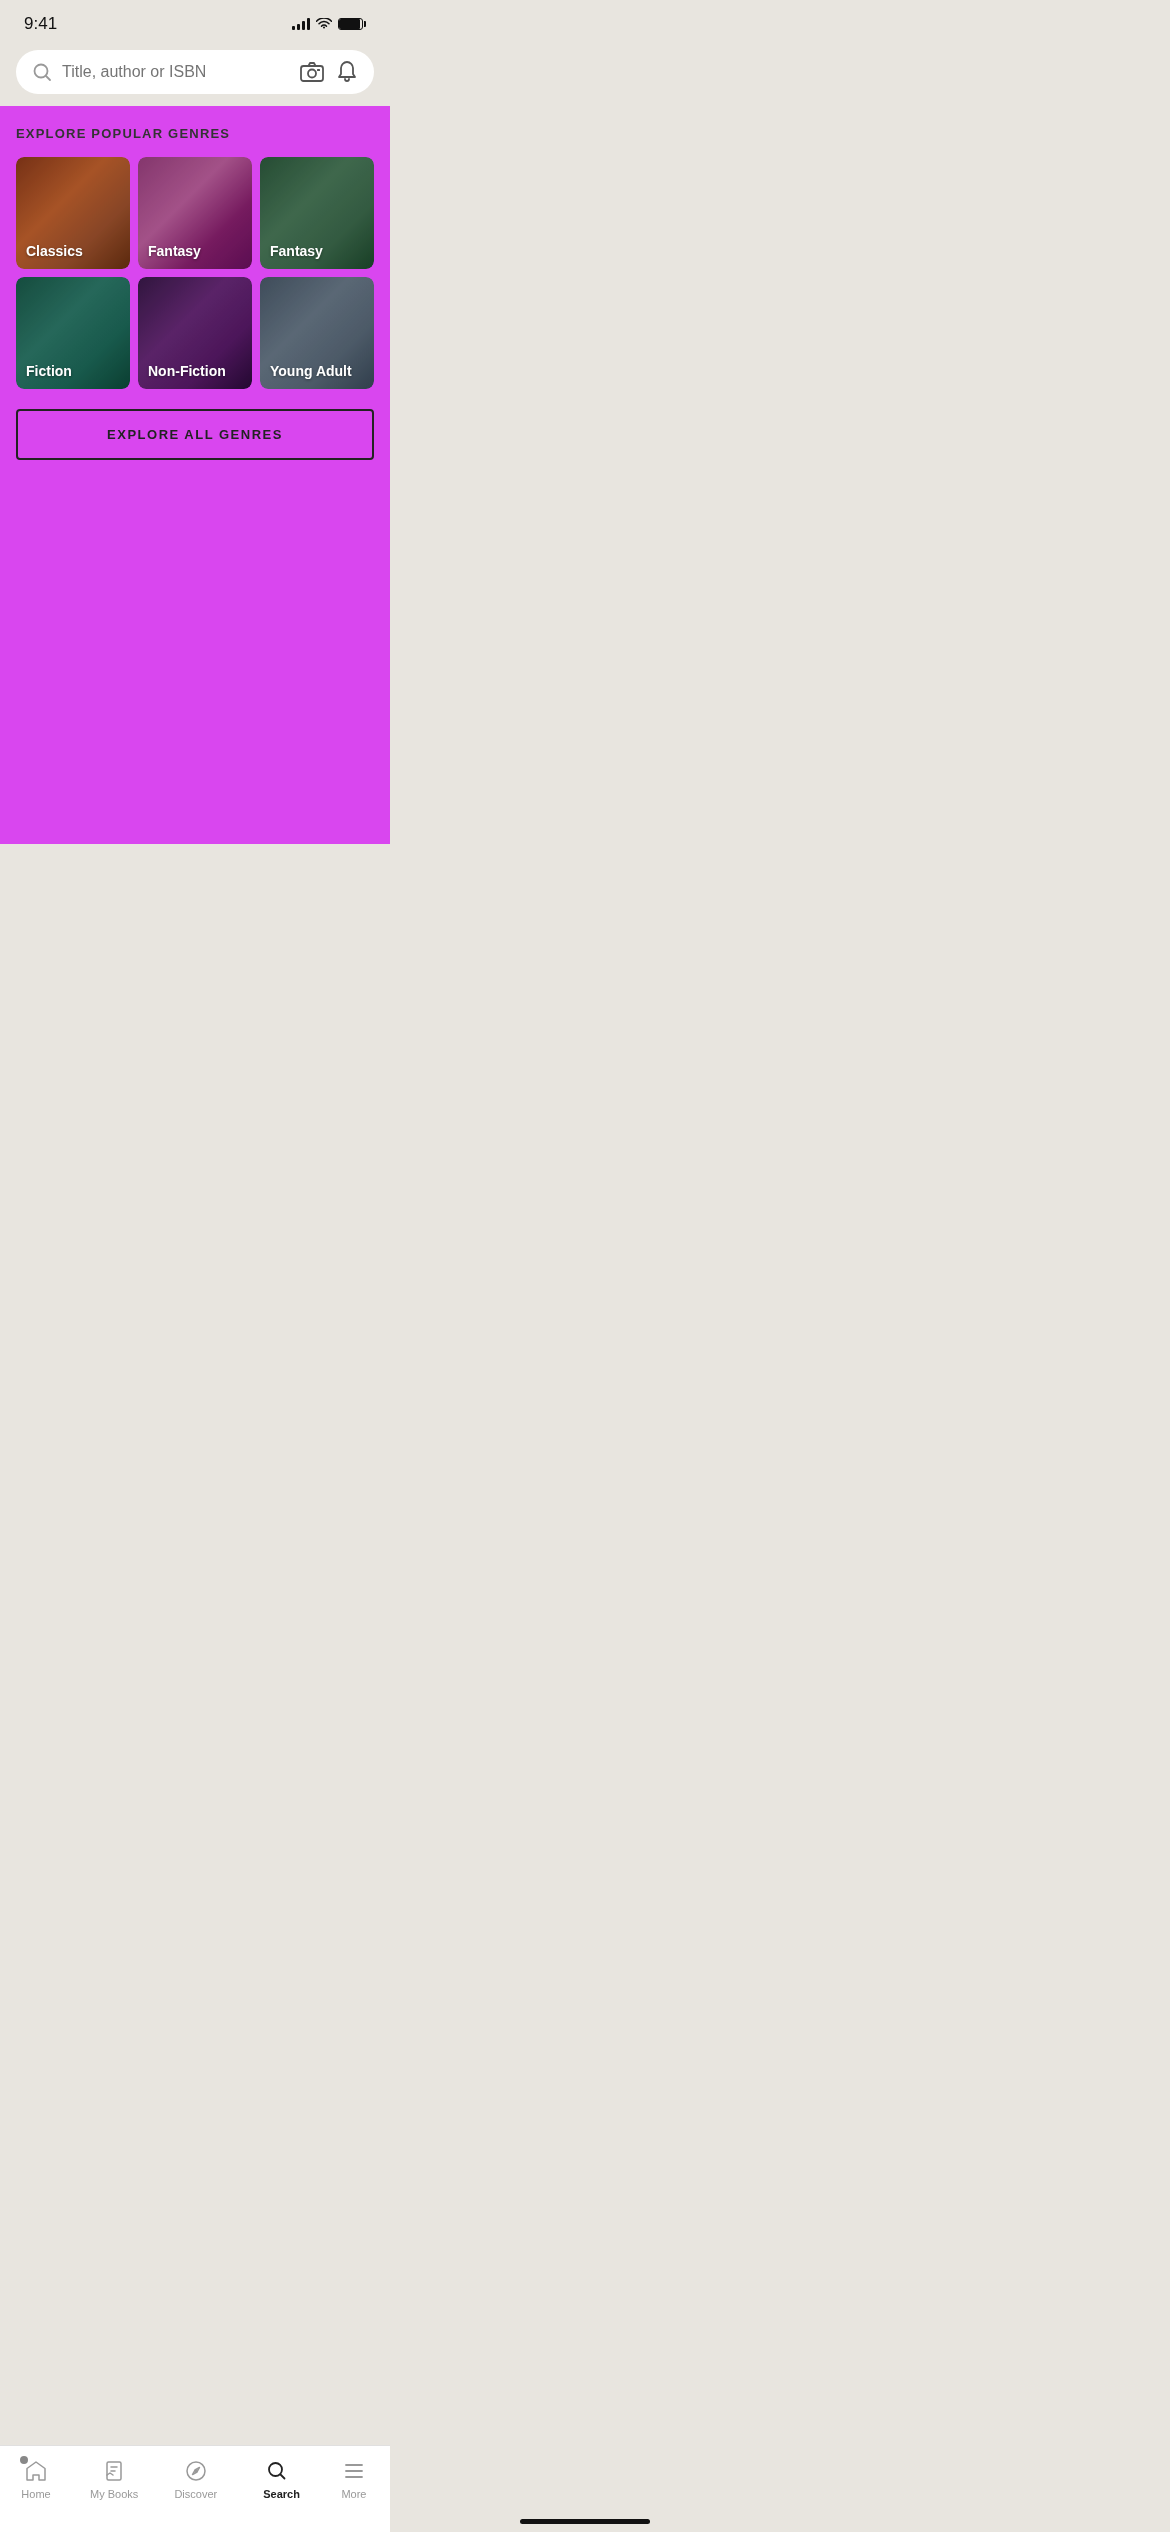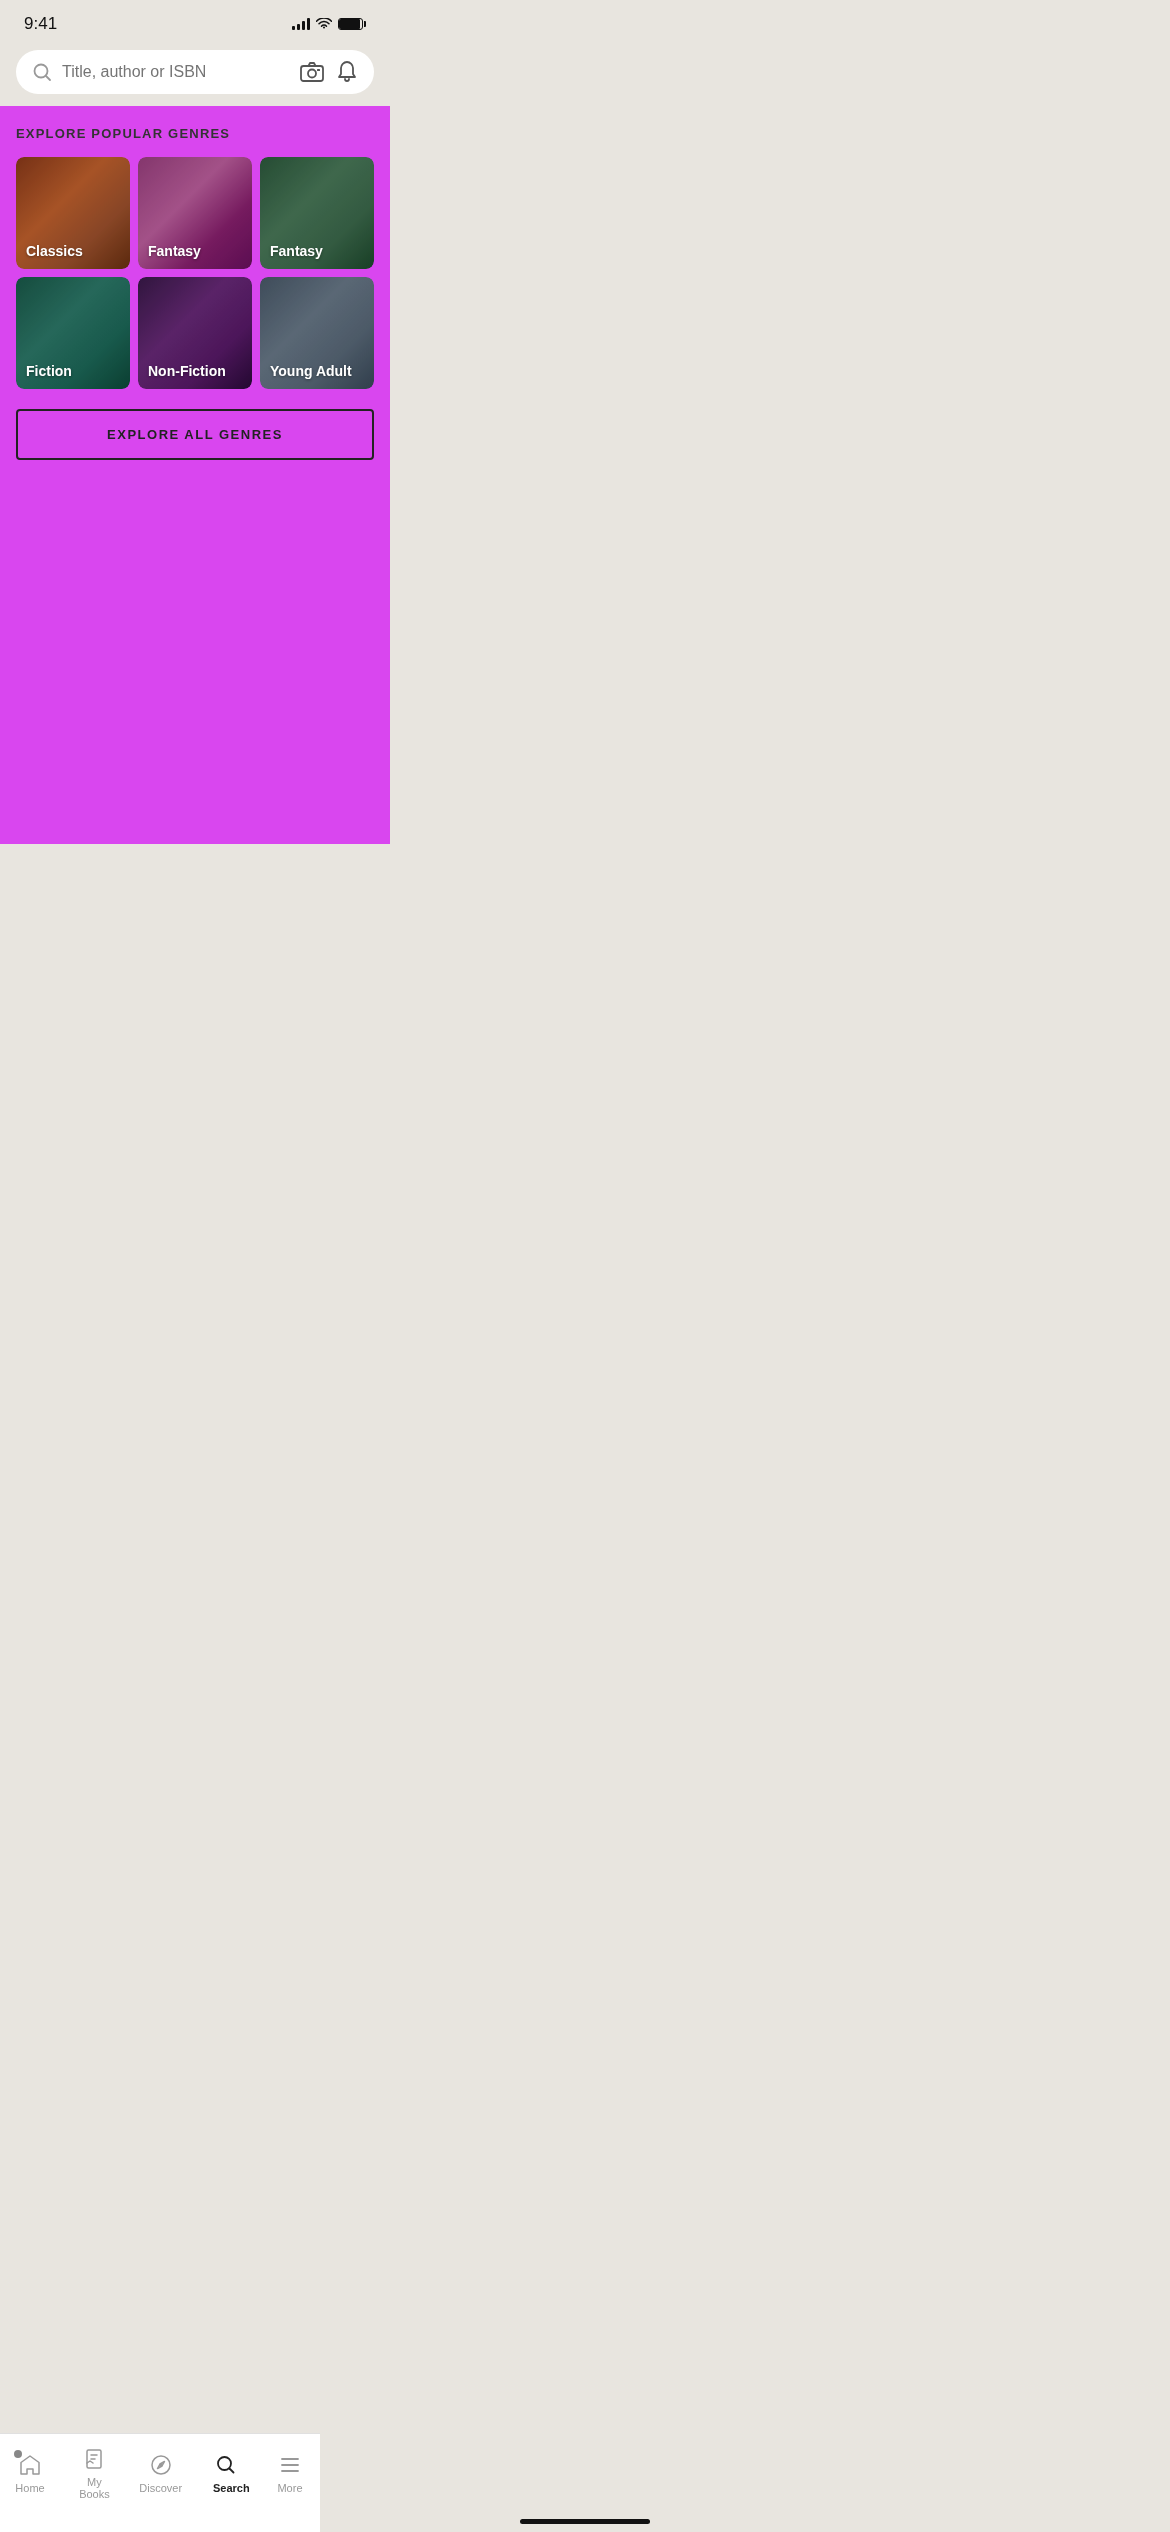--- a/index.html
+++ b/index.html
@@ -222,21 +222,21 @@
       cursor: pointer;
       font-family: inherit;
       margin-bottom: 20px;
     }
 
     
     .bottom-nav {
       position: fixed;
       bottom: 0;
       left: 0;
-      width: 320px;
+      width: 390px;
       background: #fff;
       border-top: 1px solid #e0e0e0;
       display: flex;
       justify-content: space-around;
       align-items: center;
       padding: 8px 0 28px;
     }
 
     .nav-item {
       display: flex;

